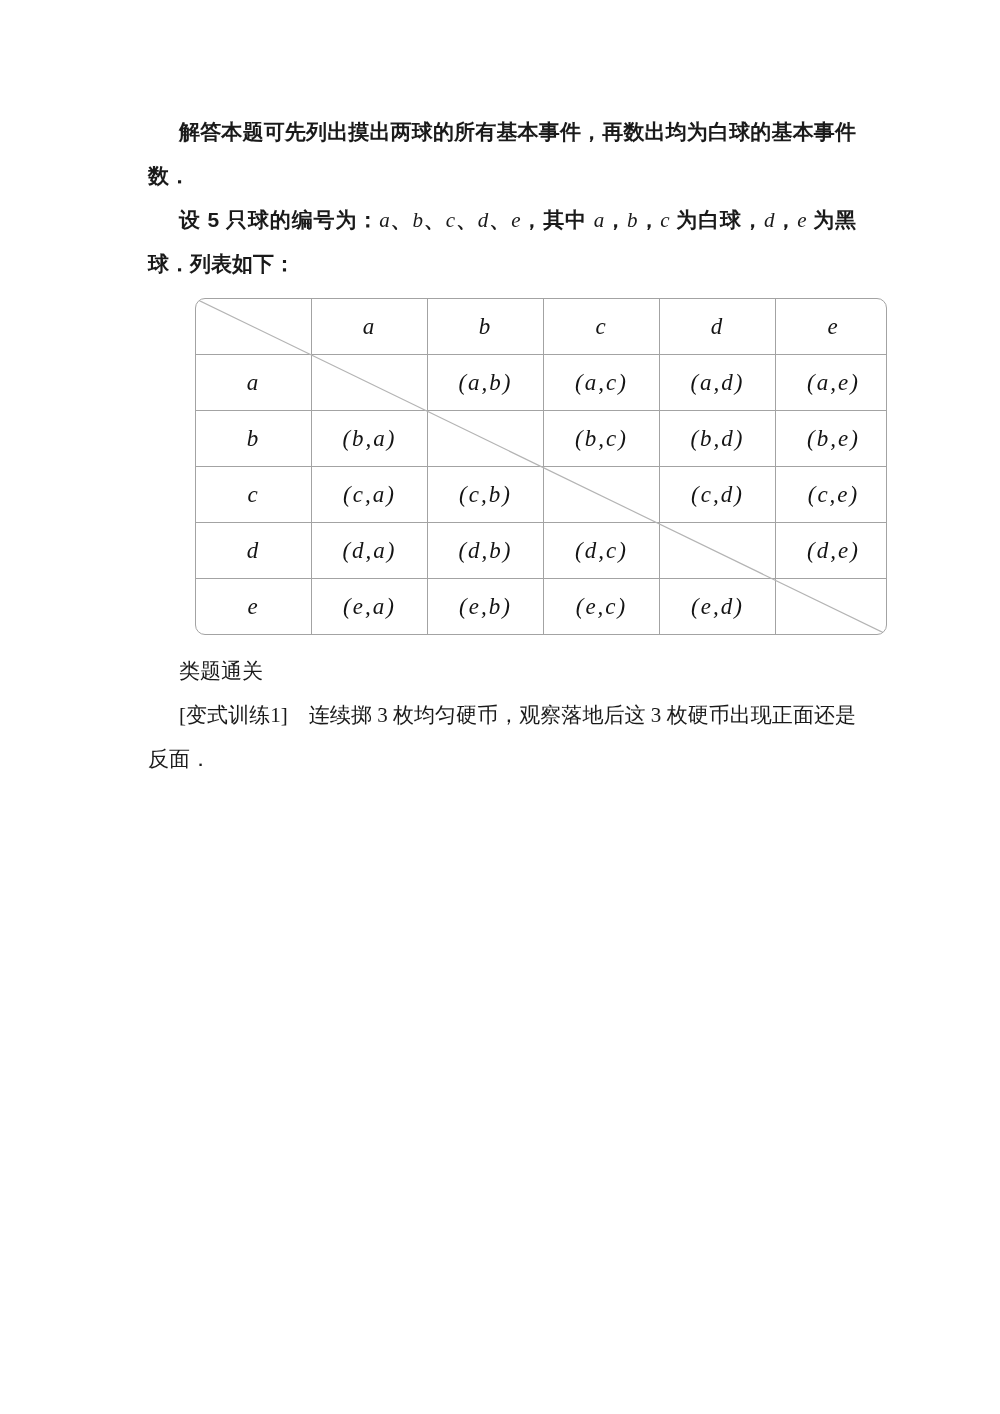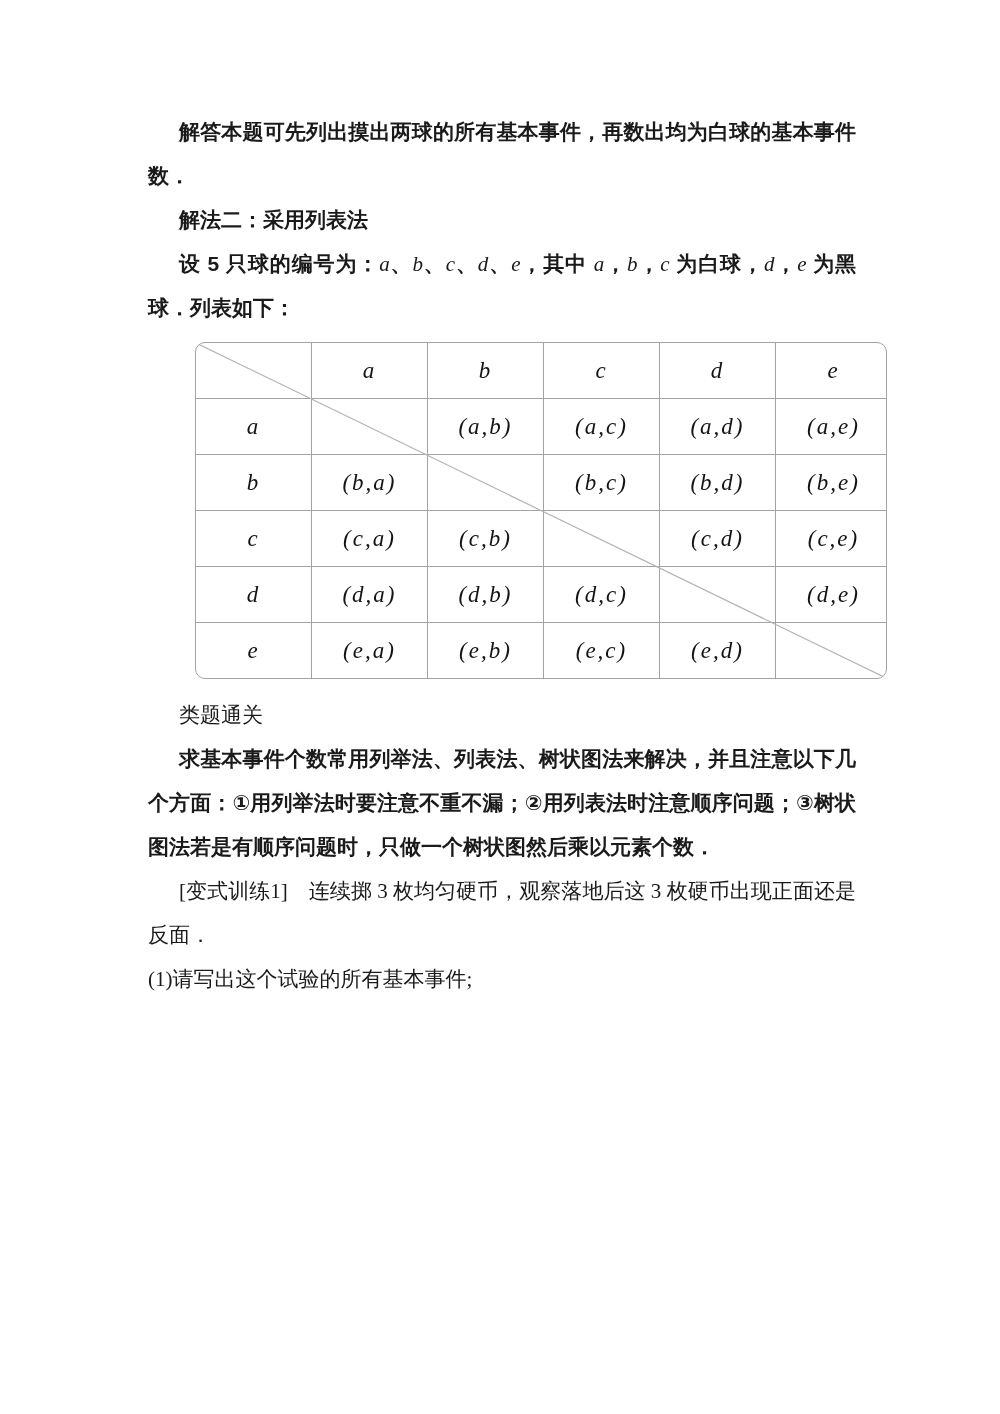--- a/index.html
+++ b/index.html
@@ -53,21 +53,20 @@
   }
   svg.diag line{stroke:var(--diag);stroke-width:1.2;}
 </style>
 </head>
 <body>
 
 <div class="page">
   <section class="content">
     <div id="paras-top">
         <div class="para indent"><span>解答本题可先列出摸出两球的所有基本事件，再数出均为白球的基本事件数．</span></div>
-        <div class="para indent"><span>解法二：采用列表法</span></div>
         <div class="para indent"><span>设 5 只球的编号为：</span><span class="math">a</span><span>、</span><span class="math">b</span><span>、</span><span class="math">c</span><span>、</span><span class="math">d</span><span>、</span><span class="math">e</span><span>，其中 </span><span class="math">a</span><span>，</span><span class="math">b</span><span>，</span><span class="math">c</span><span> 为白球，</span><span class="math">d</span><span>，</span><span class="math">e</span><span> 为黑球．列表如下：</span></div>
       </div>
 
     <div class="table-wrap">
       <table class="events">
         <tbody id="table-body">
             <tr>
               <td></td>
               <td>a</td>
               <td>b</td>
@@ -117,18 +116,16 @@
             </tr>
           </tbody>
       </table>
       <svg class="diag" viewBox="0 0 690 340" preserveAspectRatio="none" aria-hidden="true">
         <line x1="0" y1="0" x2="690" y2="340"></line>
       </svg>
     </div>
 
     <div id="paras-bottom">
         <div class="para indent light"><span>类题通关</span></div>
-        <div class="para indent"><span>求基本事件个数常用列举法、列表法、树状图法来解决，并且注意以下几个方面：①用列举法时要注意不重不漏；②用列表法时注意顺序问题；③树状图法若是有顺序问题时，只做一个树状图然后乘以元素个数．</span></div>
         <div class="para indent light"><span>[变式训练1]　连续掷 3 枚均匀硬币，观察落地后这 3 枚硬币出现正面还是反面．</span></div>
-        <div class="para light"><span>(1)请写出这个试验的所有基本事件;</span></div>
       </div>
   </section>
 </div>
 
 </body></html>

